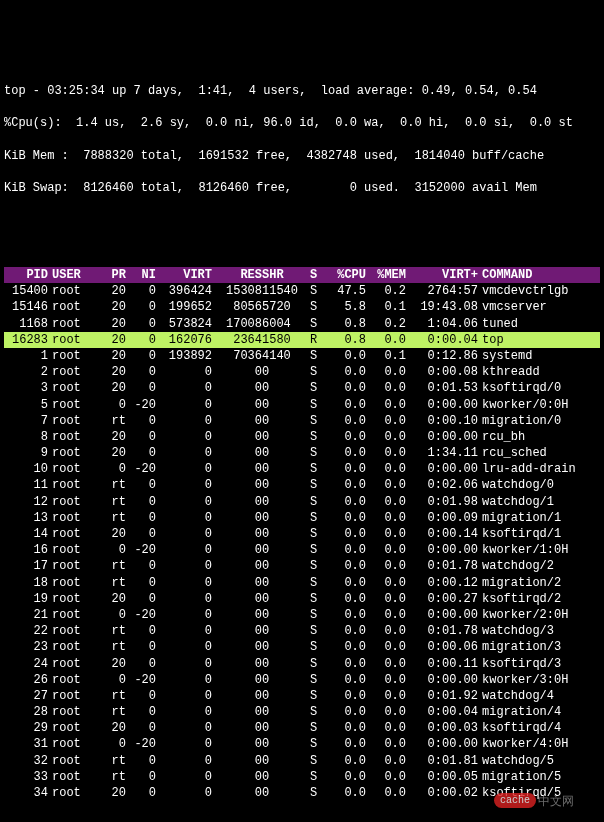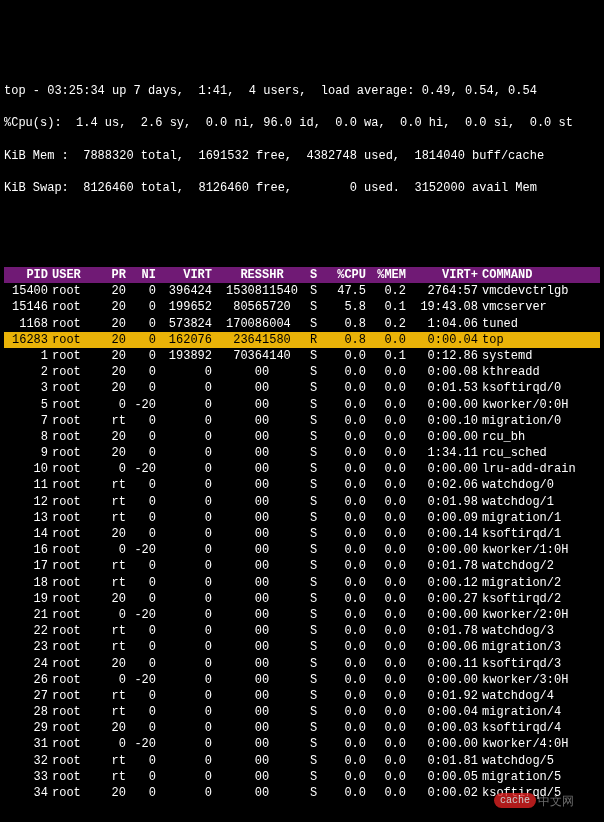--- a/index.html
+++ b/index.html
@@ -10,21 +10,21 @@
     font-size: 12px;
     line-height: 1.35;
     width: 604px;
     padding: 2px 4px;
     white-space: pre;
   }
   .hdr { color: #fff; }
   .col-head { background: #701a75; color: #fff; font-weight: bold; }
   table { border-collapse: collapse; width: 100%; table-layout: fixed; }
   td { padding: 0; overflow: hidden; }
-  .hl { background: #eab308; color: #000; }
+  .hl { background: #bef264; color: #000; }
   .c-pid   { width: 44px; text-align: right; }
   .c-user  { width: 48px; text-align: left; padding-left: 4px;}
   .c-pr    { width: 30px; text-align: right; }
   .c-ni    { width: 30px; text-align: right; }
   .c-virt  { width: 56px; text-align: right; }
   .c-res   { width: 50px; text-align: right; }
   .c-shr   { width: 46px; text-align: left; }
   .c-s     { width: 16px; text-align: left; padding-left:2px;}
   .c-cpu   { width: 42px; text-align: right; }
   .c-mem   { width: 40px; text-align: right; }

